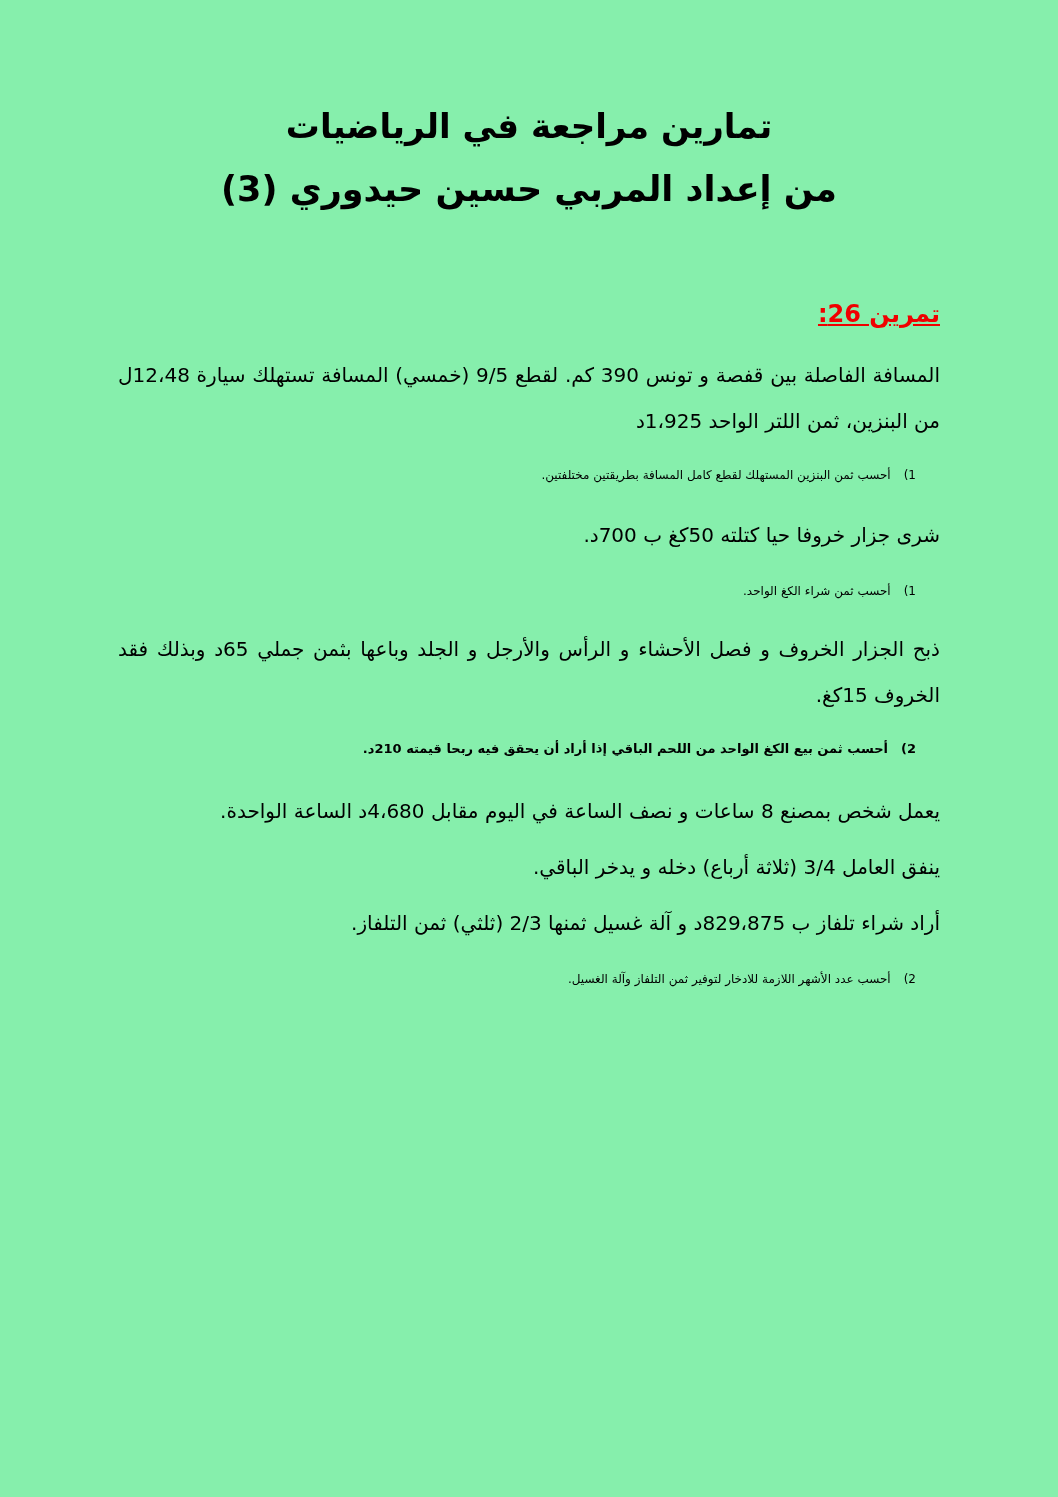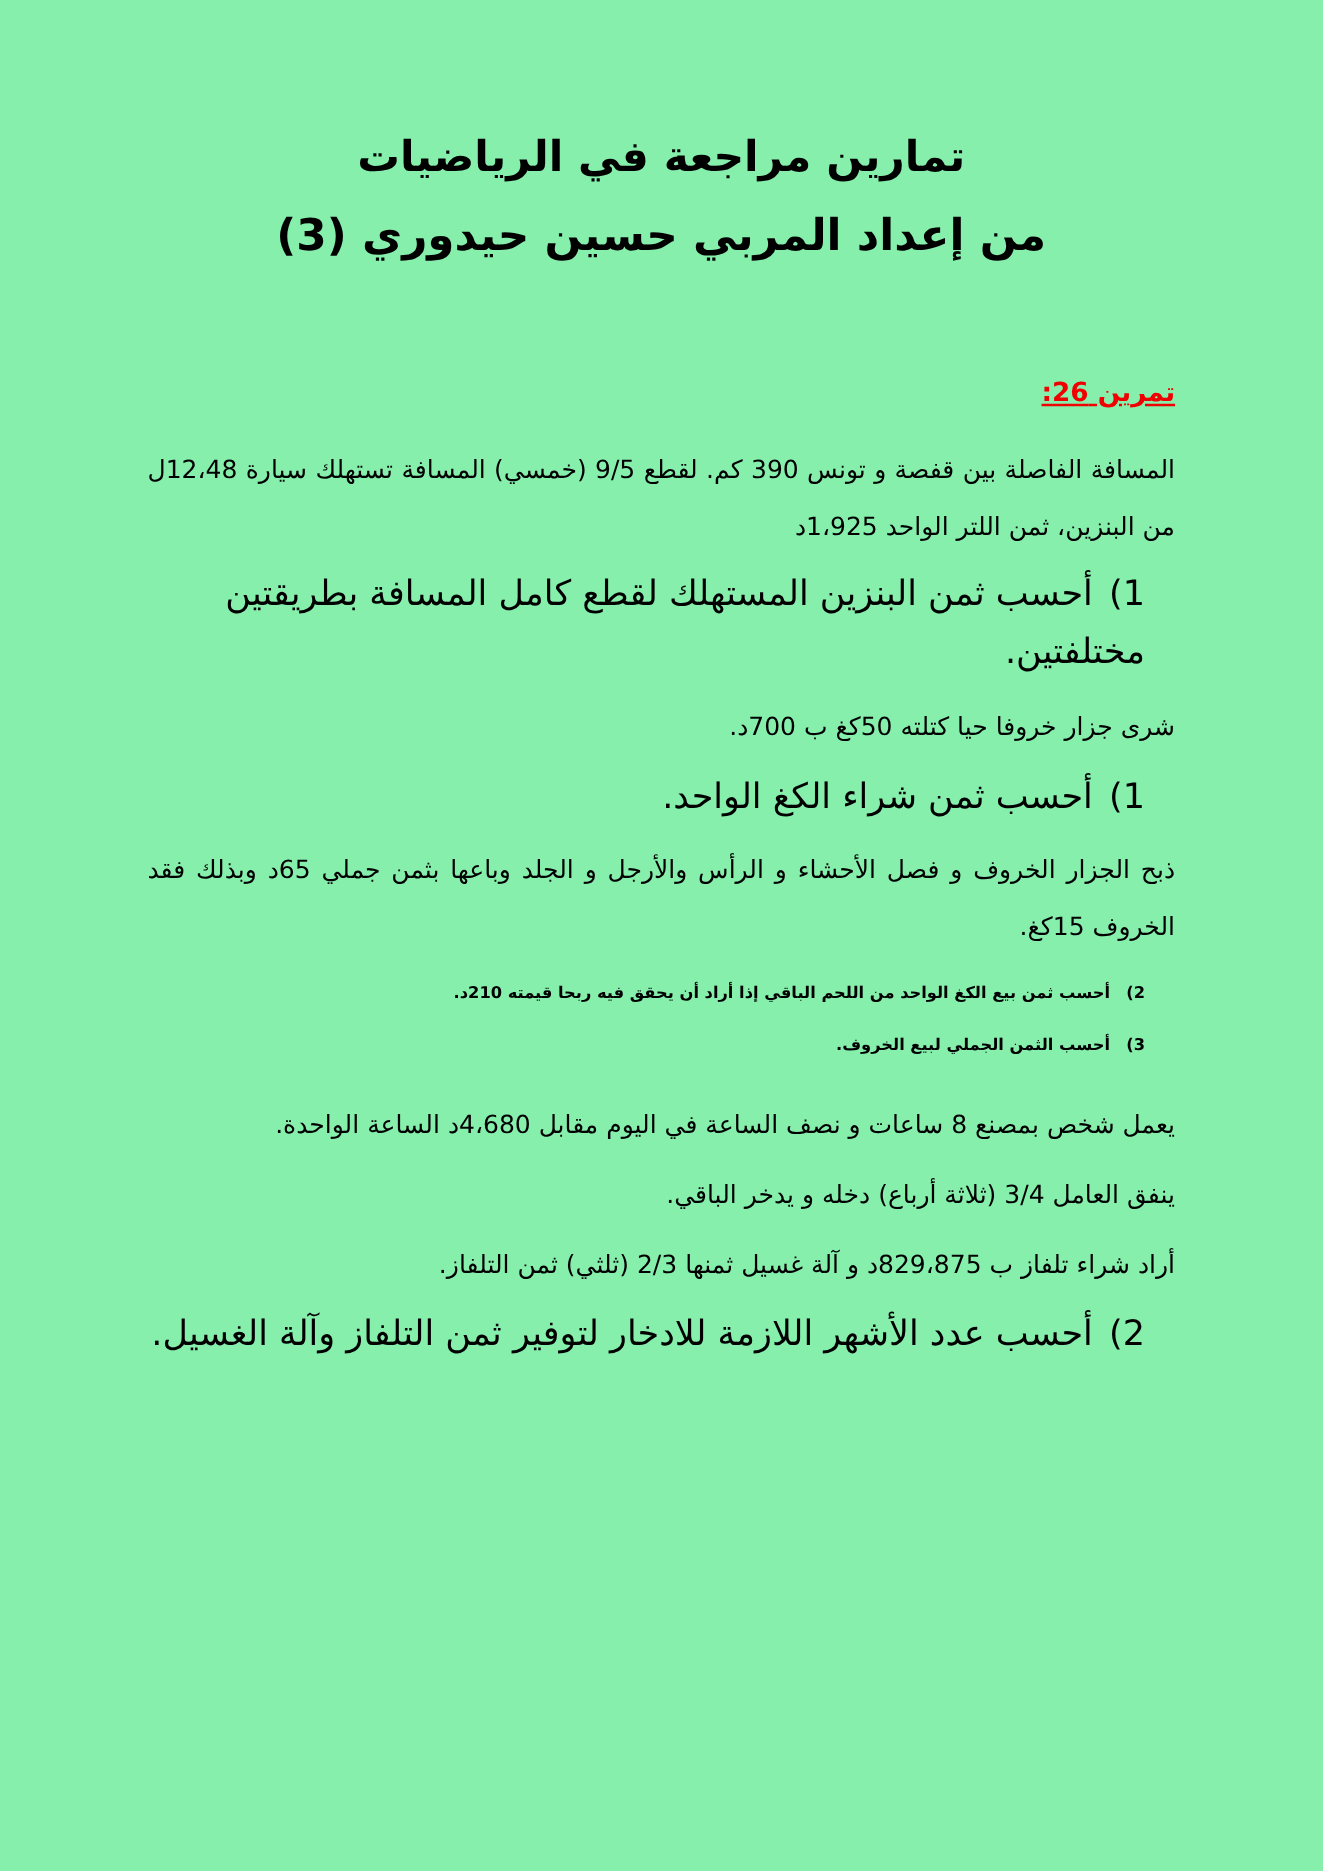--- a/index.html
+++ b/index.html
@@ -17,46 +17,45 @@
     font-size:34px; font-weight:bold;
     text-align:center; line-height:44px;
   }
   .subtitle {
     margin-top:22px;
     font-size:35px; font-weight:bold;
     text-align:center; line-height:38px;
   }
   .heading {
     color:var(--accent,#f00000);
-    font-weight:bold; font-size:21px;
+    font-weight:bold; font-size:24px;
     text-decoration:underline;
     line-height:36px;
   }
   .para { margin:0; font-size:20px; line-height:46px; }
   .justify { text-align:justify; }
-  .item { font-size:28px; line-height:46px; padding-right:24px; }
+  .item { font-size:12px; line-height:46px; padding-right:24px; }
   .item.bold { font-weight:bold; font-size:13px; line-height:42px; }
   .marker { margin-left:13px; }
 </style>
 </head>
 <body>
 
 <div class="page">
 
   <div class="title">تمارين مراجعة في الرياضيات</div>
   <div class="subtitle">من إعداد المربي حسين حيدوري (3)</div>
 
   <div class="heading" style="margin-top:88px">تمرين 26:</div>
   <p class="para justify" style="margin-top:20px">المسافة الفاصلة بين قفصة و تونس 390 كم. لقطع 9/5 (خمسي) المسافة تستهلك سيارة 12،48ل من البنزين، ثمن اللتر الواحد 1،925د</p>
   <div class="item" style="margin-top:8px"><span class="marker">1)</span><span>أحسب ثمن البنزين المستهلك لقطع كامل المسافة بطريقتين مختلفتين.</span></div>
 
   <p class="para" style="margin-top:14px">شرى جزار خروفا حيا كتلته 50كغ ب 700د.</p>
   <div class="item" style="margin-top:10px"><span class="marker">1)</span><span>أحسب ثمن شراء الكغ الواحد.</span></div>
   <p class="para justify" style="margin-top:12px">ذبح الجزار الخروف و فصل الأحشاء و الرأس والأرجل و الجلد وباعها بثمن جملي 65د وبذلك فقد الخروف 15كغ.</p>
   <div class="item bold" style="margin-top:10px"><span class="marker">2)</span><span>أحسب ثمن بيع الكغ الواحد من اللحم الباقي إذا أراد أن يحقق فيه ربحا قيمته 210د.</span></div>
-  <div class="item bold" style="margin-top:0"><span class="marker">3)</span><span>أحسب الثمن الجملي لبيع الخروف.</span></div>
 
   <p class="para" style="margin-top:18px">يعمل شخص بمصنع 8 ساعات و نصف الساعة في اليوم مقابل 4،680د الساعة الواحدة.</p>
   <p class="para" style="margin-top:10px">ينفق العامل 3/4 (ثلاثة أرباع) دخله و يدخر الباقي.</p>
   <p class="para" style="margin-top:10px">أراد شراء تلفاز ب 829،875د و آلة غسيل ثمنها 2/3 (ثلثي) ثمن التلفاز.</p>
   <div class="item" style="margin-top:10px"><span class="marker">2)</span><span>أحسب عدد الأشهر اللازمة للادخار لتوفير ثمن التلفاز وآلة الغسيل.</span></div>
 
 </div>
 
 </body></html>

